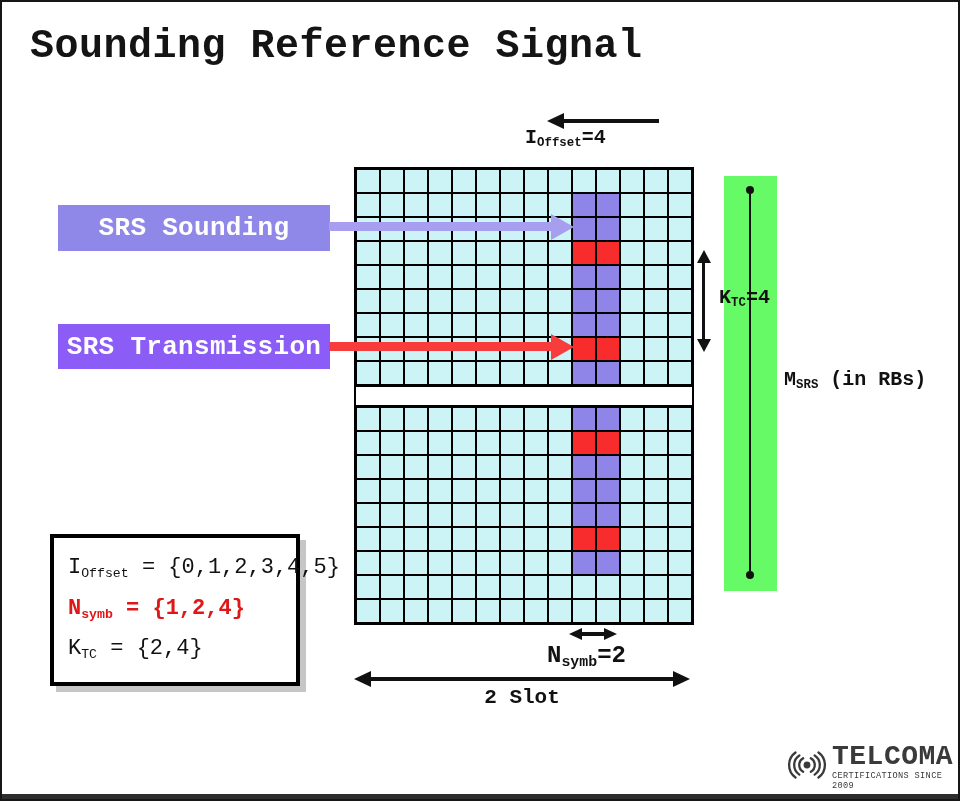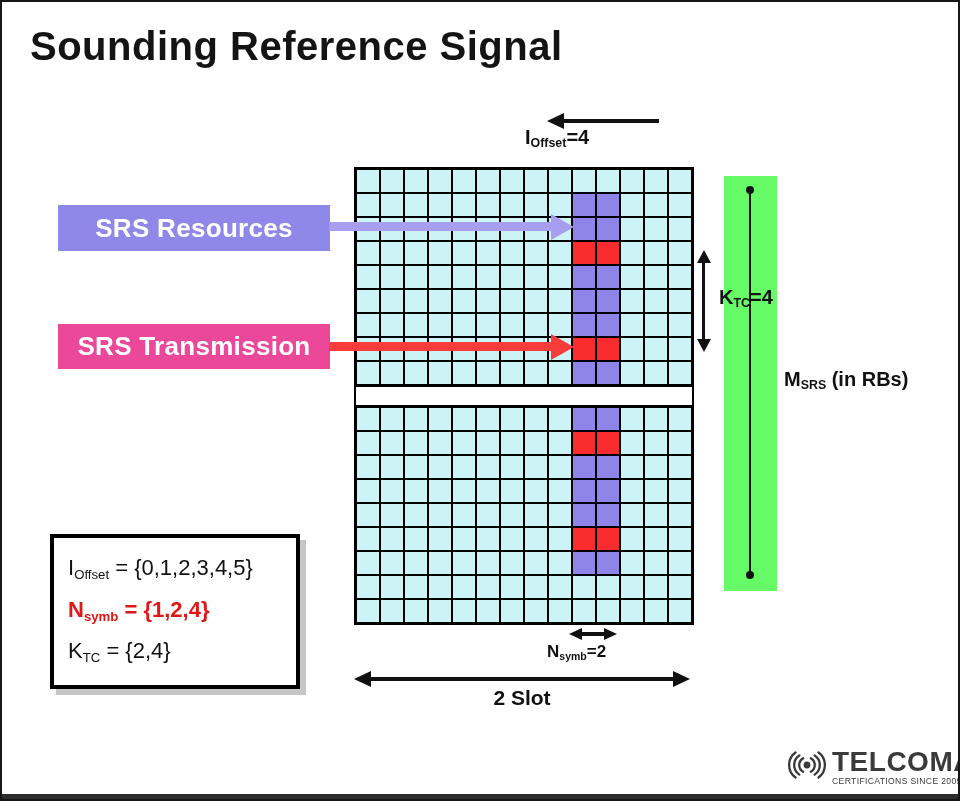--- a/index.html
+++ b/index.html
@@ -1,21 +1,21 @@
 <!DOCTYPE html>
 <html><head>
 <meta charset="utf-8">
 <style>
   html,body{margin:0;padding:0;background:#e8e8e8;}
   .slide{
     position:relative;width:960px;height:801px;margin:0 auto;
     background:#ffffff;border:2px solid #161616;box-sizing:border-box;
     font-family:"Liberation Sans",sans-serif;overflow:hidden;
   }
-  .abs{position:absolute;}
+  .abs{position:absolute;font-family:Liberation Mono, monospace;}
   .page-title{
     left:28px;top:22px;font-size:40px;font-weight:700;color:#141414;
     letter-spacing:0.5px;
   }
   
   .grid-stack{left:352px;top:165px;}
   .rgrid{display:grid;grid-template-columns:repeat(14,24px);border:2px solid #000;width:max-content;}
   .cell{width:24px;height:24px;border:1.5px solid #000;box-sizing:border-box;}
   .grid-sep{width:340px;height:22px;box-sizing:border-box;border:2px solid #000;background:#fff;margin-top:-2px;}
   .rgrid.lower{margin-top:-2px;}
@@ -344,41 +344,41 @@
         <div class="cell" style="background: rgb(204, 244, 246);"></div>
         <div class="cell" style="background: rgb(204, 244, 246);"></div>
         <div class="cell" style="background: rgb(204, 244, 246);"></div>
         <div class="cell" style="background: rgb(204, 244, 246);"></div>
         <div class="cell" style="background: rgb(204, 244, 246);"></div>
         <div class="cell" style="background: rgb(204, 244, 246);"></div>
       </div>
   </div>
 
   <div class="abs badge resources" style="background: rgb(143, 136, 233);">
-    <span>SRS Resources</span>
+    <span>SRS Sounding</span>
   </div>
   <div class="abs" style="z-index: 2; color: rgb(167, 158, 240);">
     <div class="shaft" style="left:327px;top:220px;width:224px;height:9px;"></div>
     <div class="tri tri-right-big" style="left:549px;top:212px;"></div>
   </div>
 
-  <div class="abs badge transmission" style="background: #ec4899;">
+  <div class="abs badge transmission" style="background: #8b5cf6;">
     <span>SRS Transmission</span>
   </div>
   <div class="abs" style="z-index: 2; color: rgb(248, 59, 59);">
     <div class="shaft" style="left:327px;top:340px;width:224px;height:9px;"></div>
     <div class="tri tri-right-big" style="left:549px;top:332px;"></div>
   </div>
 
   <div class="abs" style="color:#111;">
     <div class="tri tri-left-sm" style="left:567px;top:626px;"></div>
     <div class="shaft" style="left:579px;top:630px;width:24px;height:4px;"></div>
     <div class="tri tri-right-sm" style="left:602px;top:626px;"></div>
   </div>
-  <div class="abs anno" style="left:545px;top:640px;font-size:17px;">
+  <div class="abs anno" style="left:545px;top:640px;font-size:24px;">
     <span>N</span><span class="sub">symb</span><span>=2</span>
   </div>
 
   <div class="abs" style="color:#111;">
     <div class="tri tri-left-md" style="left:352px;top:669px;"></div>
     <div class="shaft" style="left:368px;top:675px;width:304px;height:4px;"></div>
     <div class="tri tri-right-md" style="left:671px;top:669px;"></div>
   </div>
   <div class="abs anno" style="left:470px;top:684px;width:100px;text-align:center;font-size:21px;">2 Slot</div>
 

